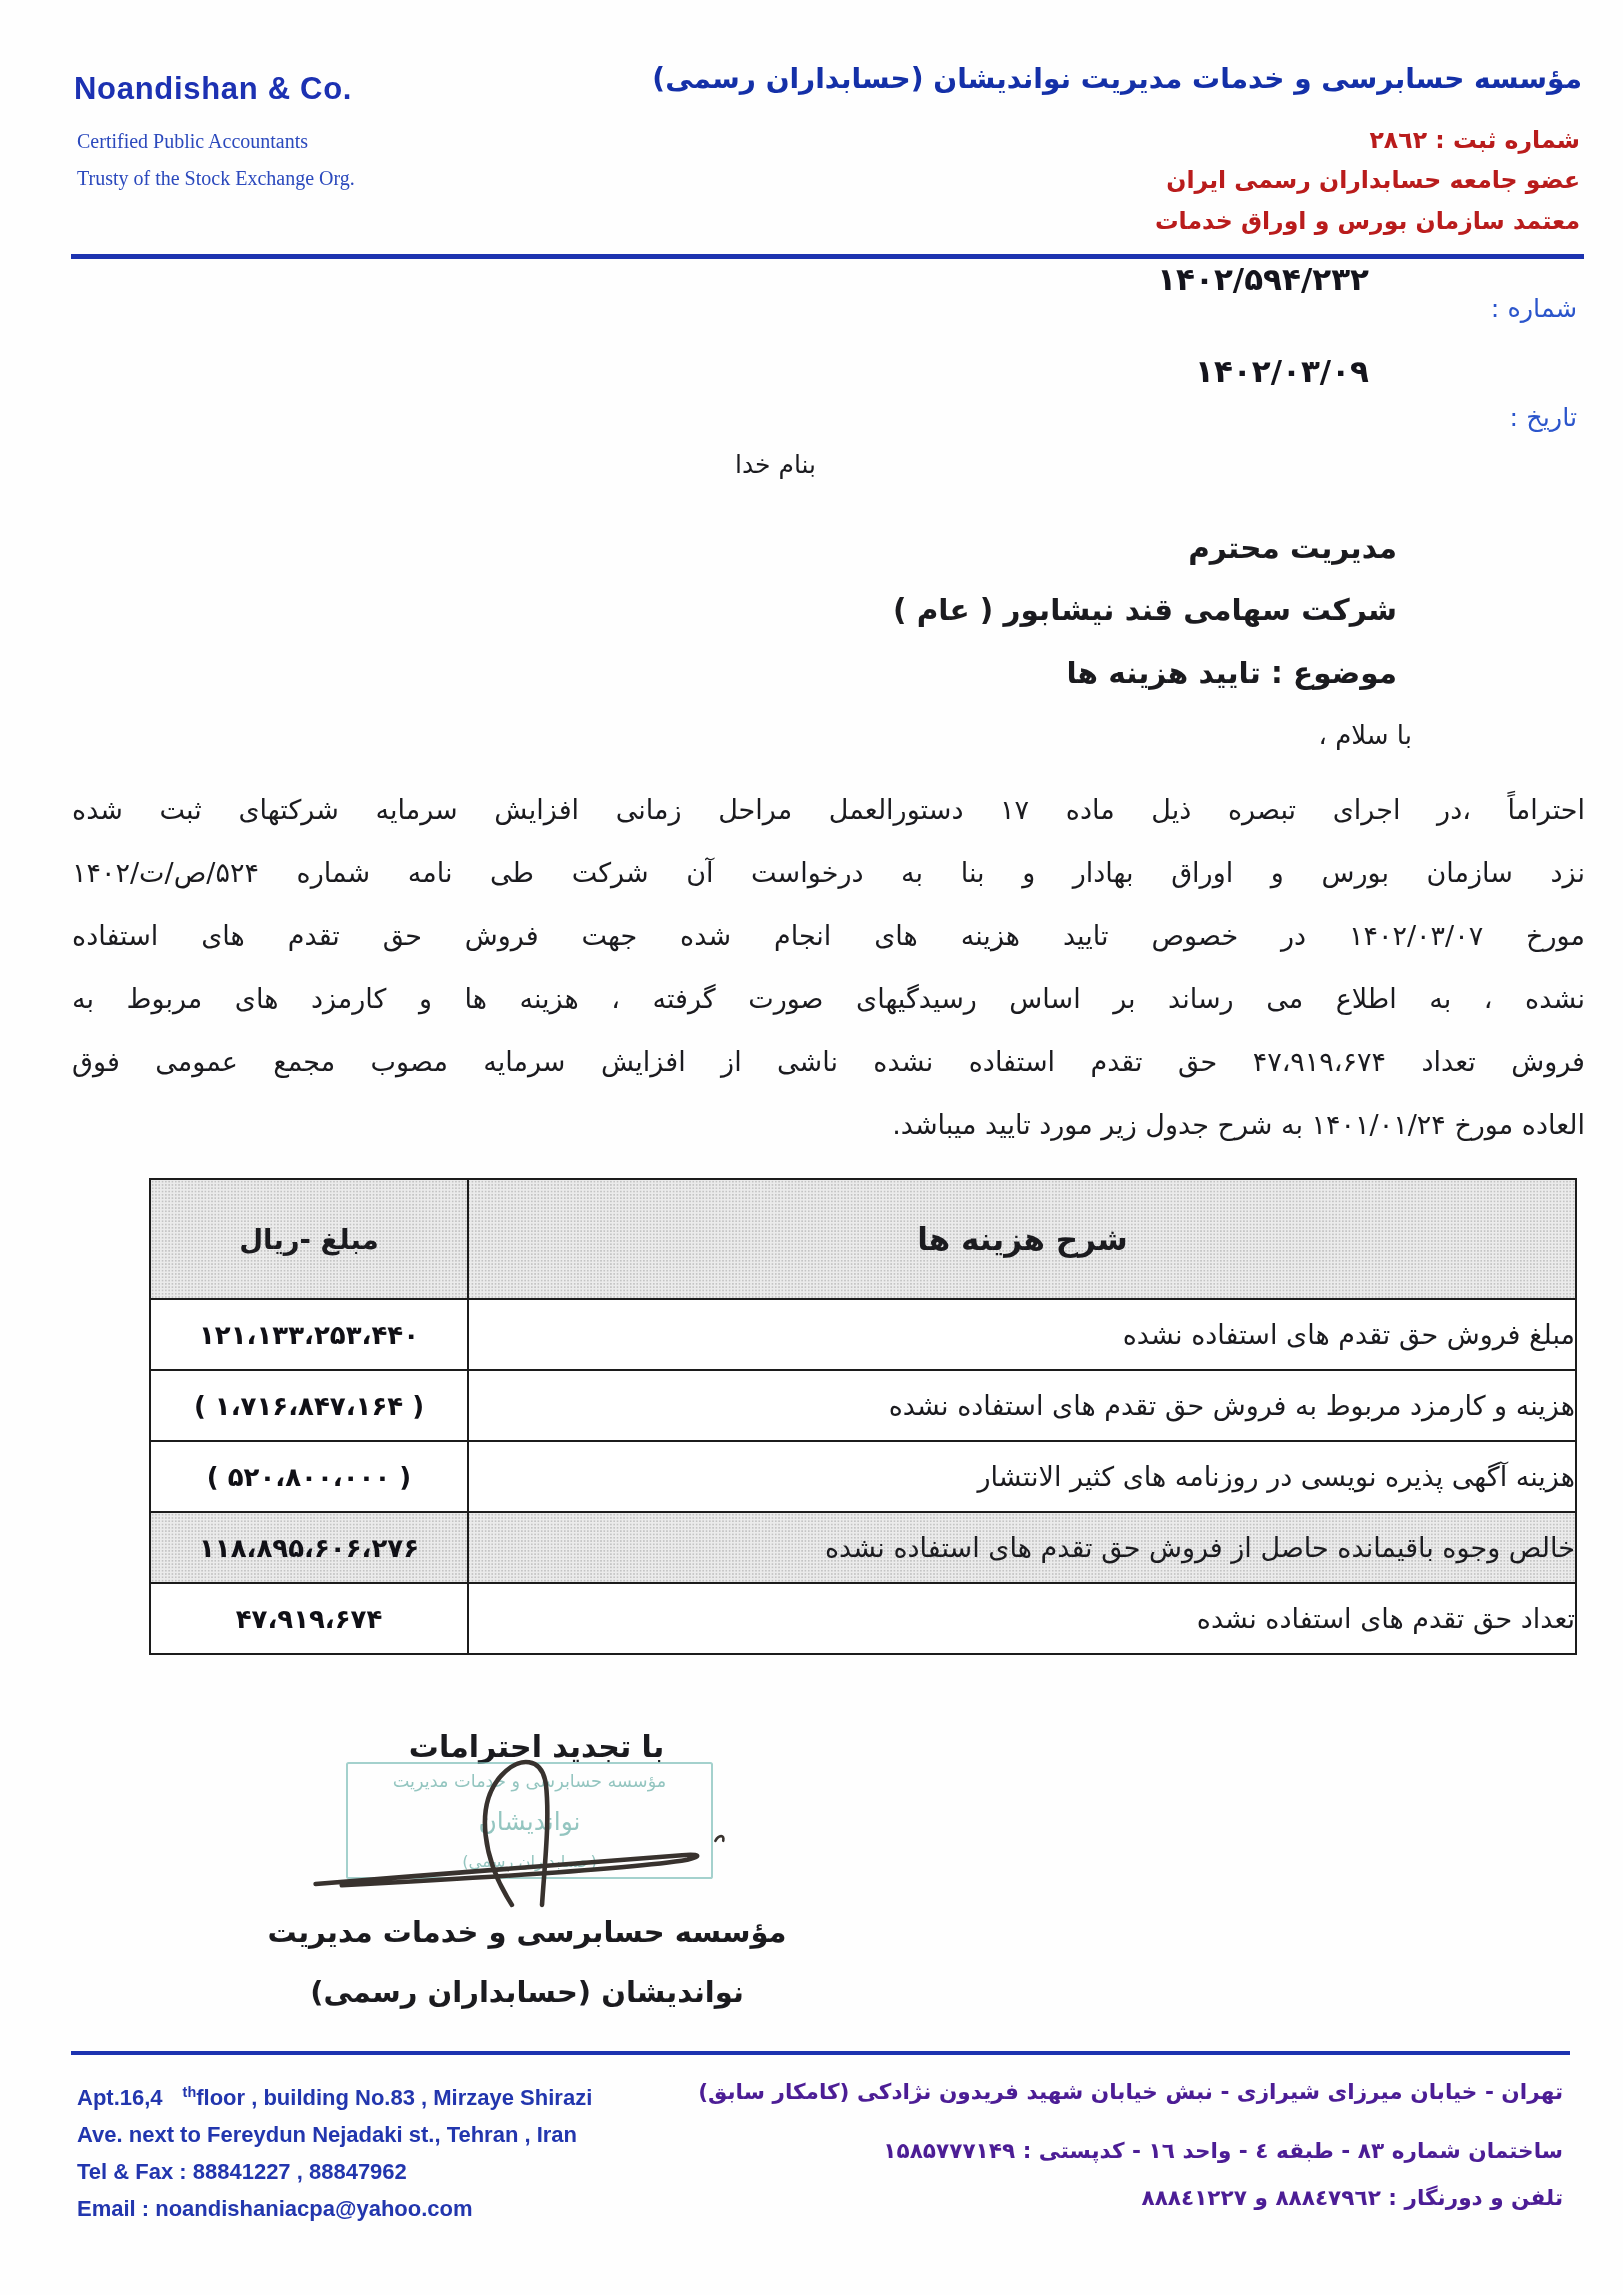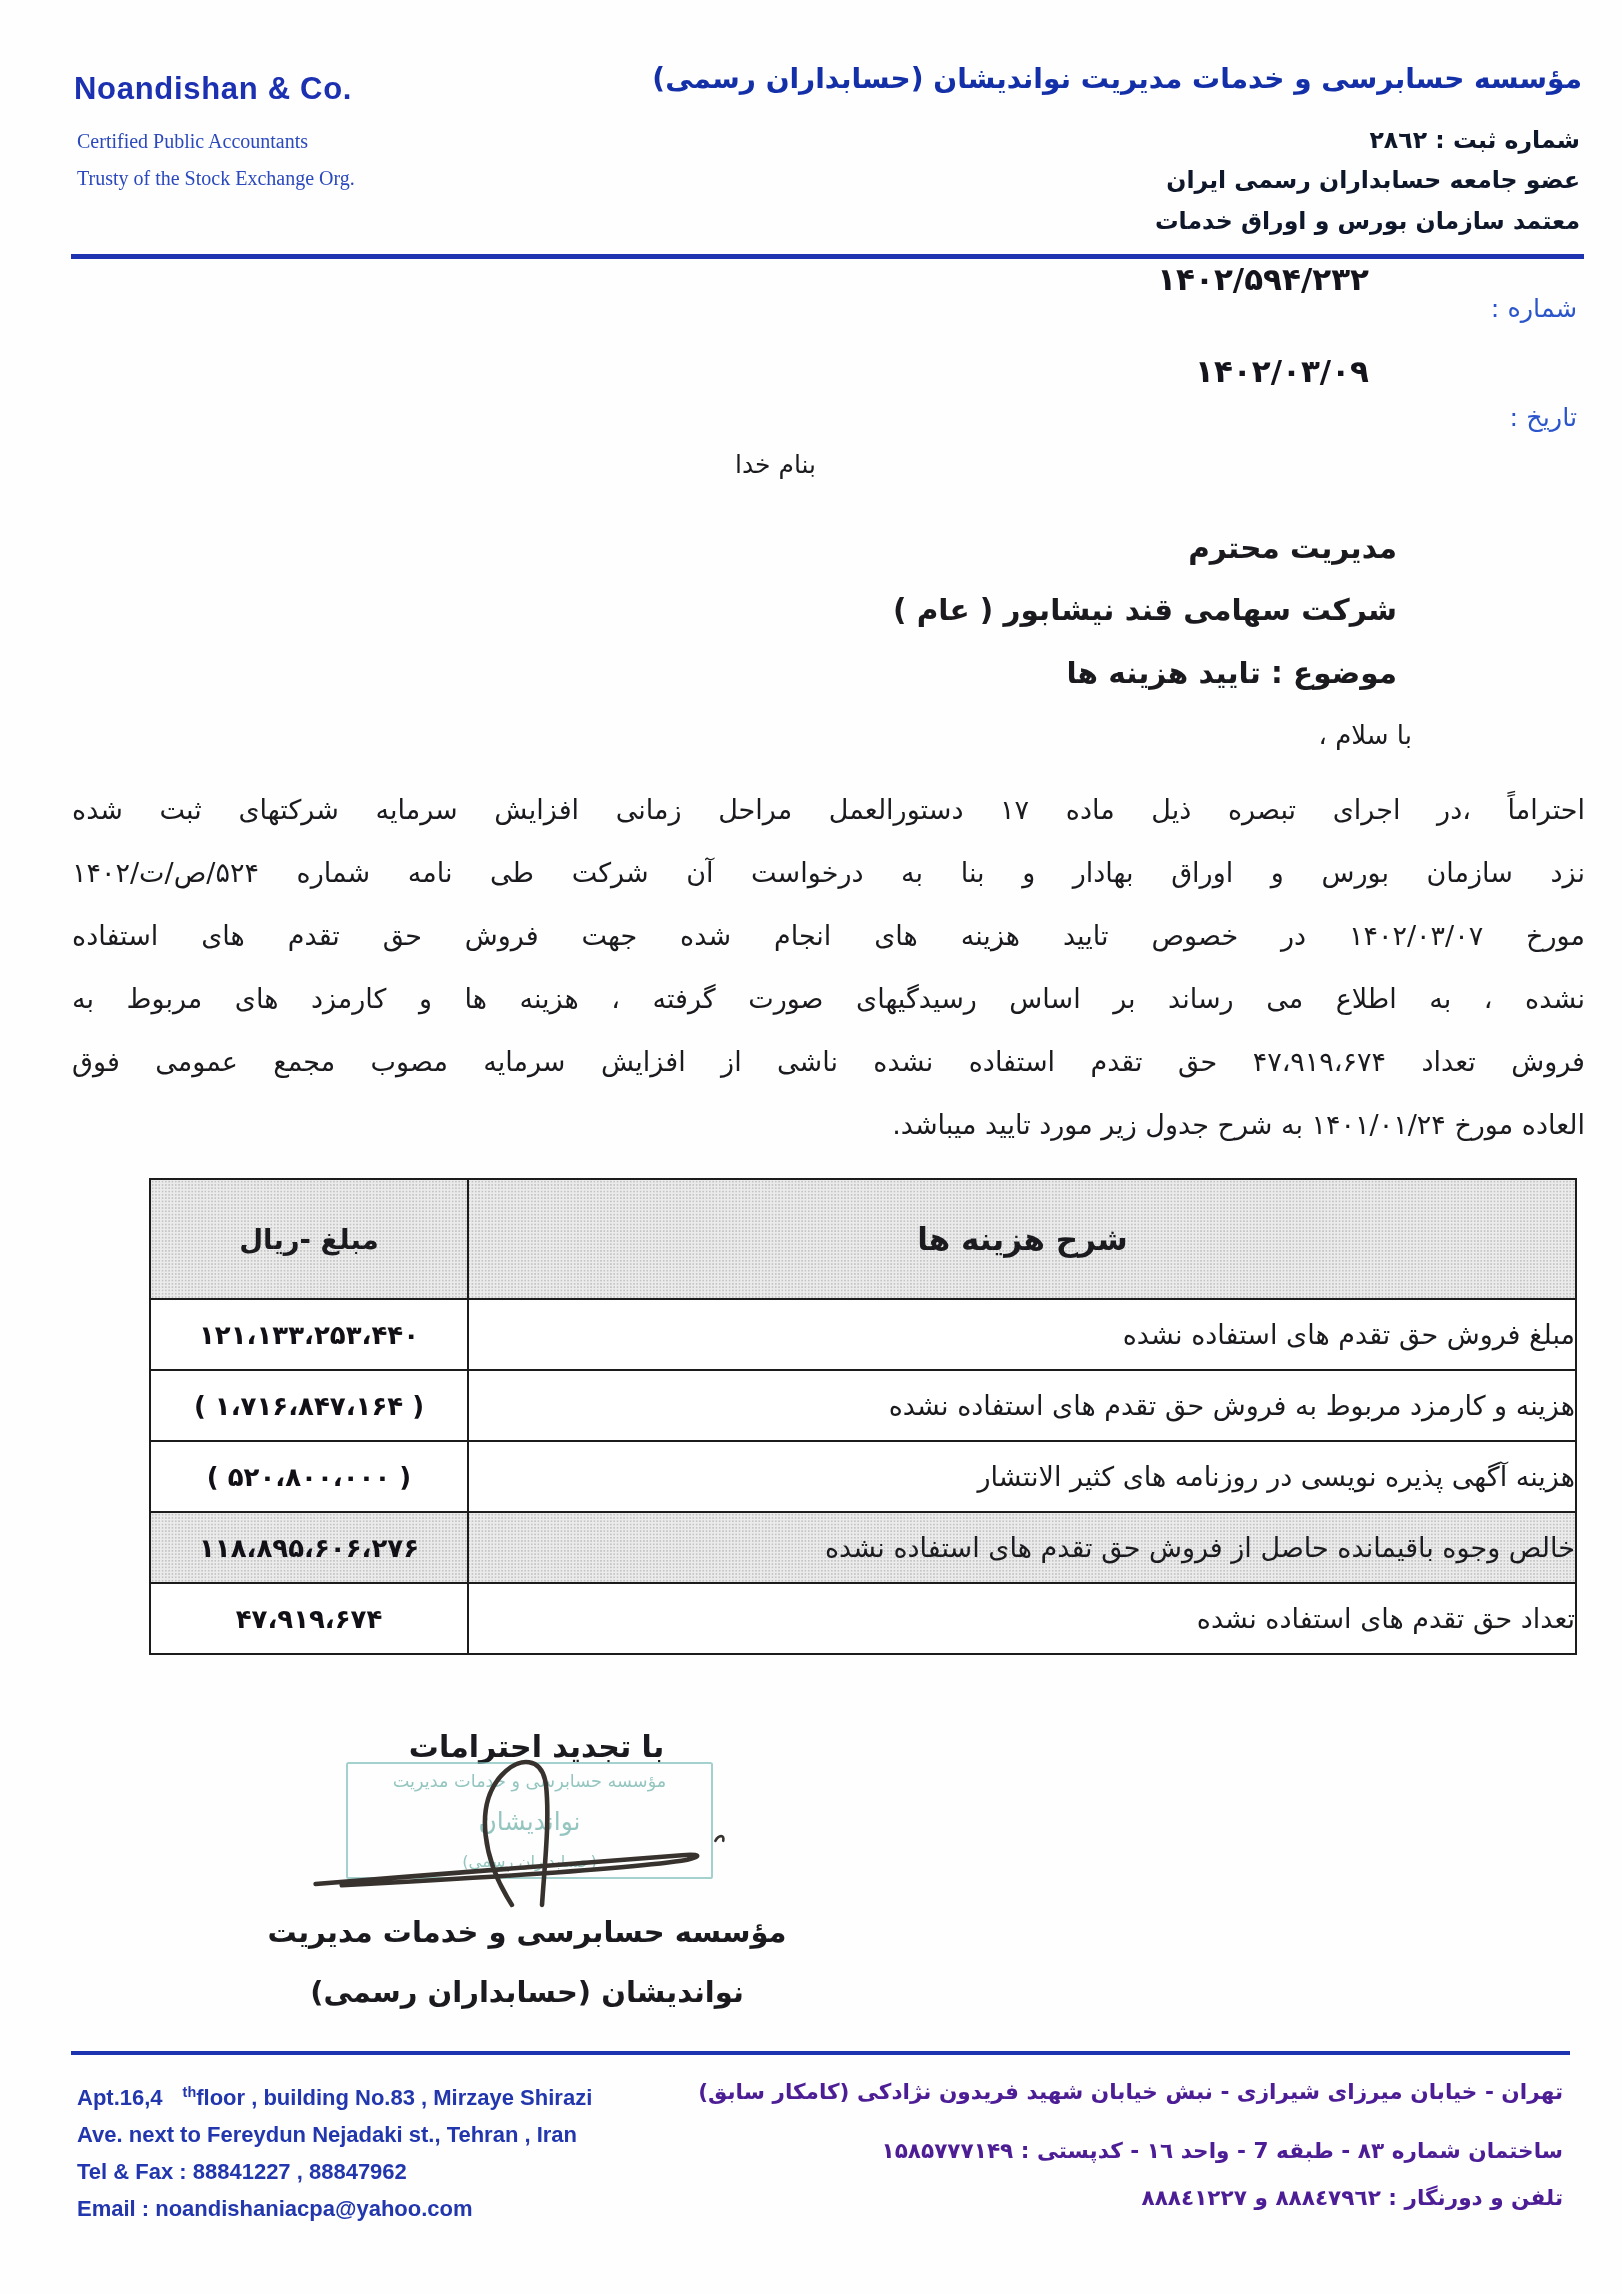--- a/index.html
+++ b/index.html
@@ -12,21 +12,21 @@
   .abs { position:absolute; white-space:nowrap; }
 
   
   .en-name  { left:74px; top:71px; font-size:31px; font-weight:bold; color:#1c31b2; letter-spacing:0.7px; font-family:"Liberation Sans","DejaVu Sans",sans-serif; }
   .en-sub   { left:77px; font-size:20px; color:#2b49bd; font-family:"Liberation Serif","DejaVu Serif",serif; }
   .en-sub1  { top:130px; }
   .en-sub2  { top:167px; }
 
   .fa { direction:rtl; unicode-bidi:embed; }
   .fa-name    { right:41px;  top:62px;  font-size:28px; font-weight:bold; color:#1430a8; }
-  .fa-hline   { right:43px;  font-size:23.6px; font-weight:bold; color:#0f172a; }
+  .fa-hline   { right:43px;  font-size:23.6px; font-weight:bold; color:#b91c1c; }
   .fa-reg     { top:126px; }
   .fa-member  { top:166px; }
   .fa-trusted { top:207px; }
 
   .rule { position:absolute; background:#1d33b0; }
   .rule-top    { left:71px; top:254px;  width:1513px; height:4.6px; }
   .rule-bottom { left:71px; top:2051px; width:1499px; height:3.9px; }
 
   
   .ref-val   { font-size:31px; font-weight:bold; color:#14141c; direction:rtl; }
@@ -188,17 +188,17 @@
   <div class="rule rule-bottom"></div>
 
   <div class="footer-en">
     <div><span>Apt.16,4</span><sup>th</sup><span>floor , building No.83 , Mirzaye Shirazi</span></div>
     <div>Ave. next to Fereydun Nejadaki st., Tehran , Iran</div>
     <div>Tel &amp; Fax : 88841227 , 88847962</div>
     <div>Email : noandishaniacpa@yahoo.com</div>
   </div>
 
   <div class="abs footer-fa-line ffa-1">تهران - خیابان میرزای شیرازی - نبش خیابان شهید فریدون نژادکی (کامکار سابق)</div>
-  <div class="abs footer-fa-line ffa-2">ساختمان شماره ۸۳ - طبقه 7 - واحد ١٦ - کدپستی : ۱۵۸۵۷۷۷۱۴۹</div>
+  <div class="abs footer-fa-line ffa-2">ساختمان شماره ۸۳ - طبقه ٤ - واحد ١٦ - کدپستی : ۱۵۸۵۷۷۷۱۴۹</div>
   <div class="abs footer-fa-line ffa-3">تلفن و دورنگار : ۸۸۸٤۷۹٦۲ و ۸۸۸٤۱۲۲۷</div>
 
 </div>
 
 
 </body></html>

